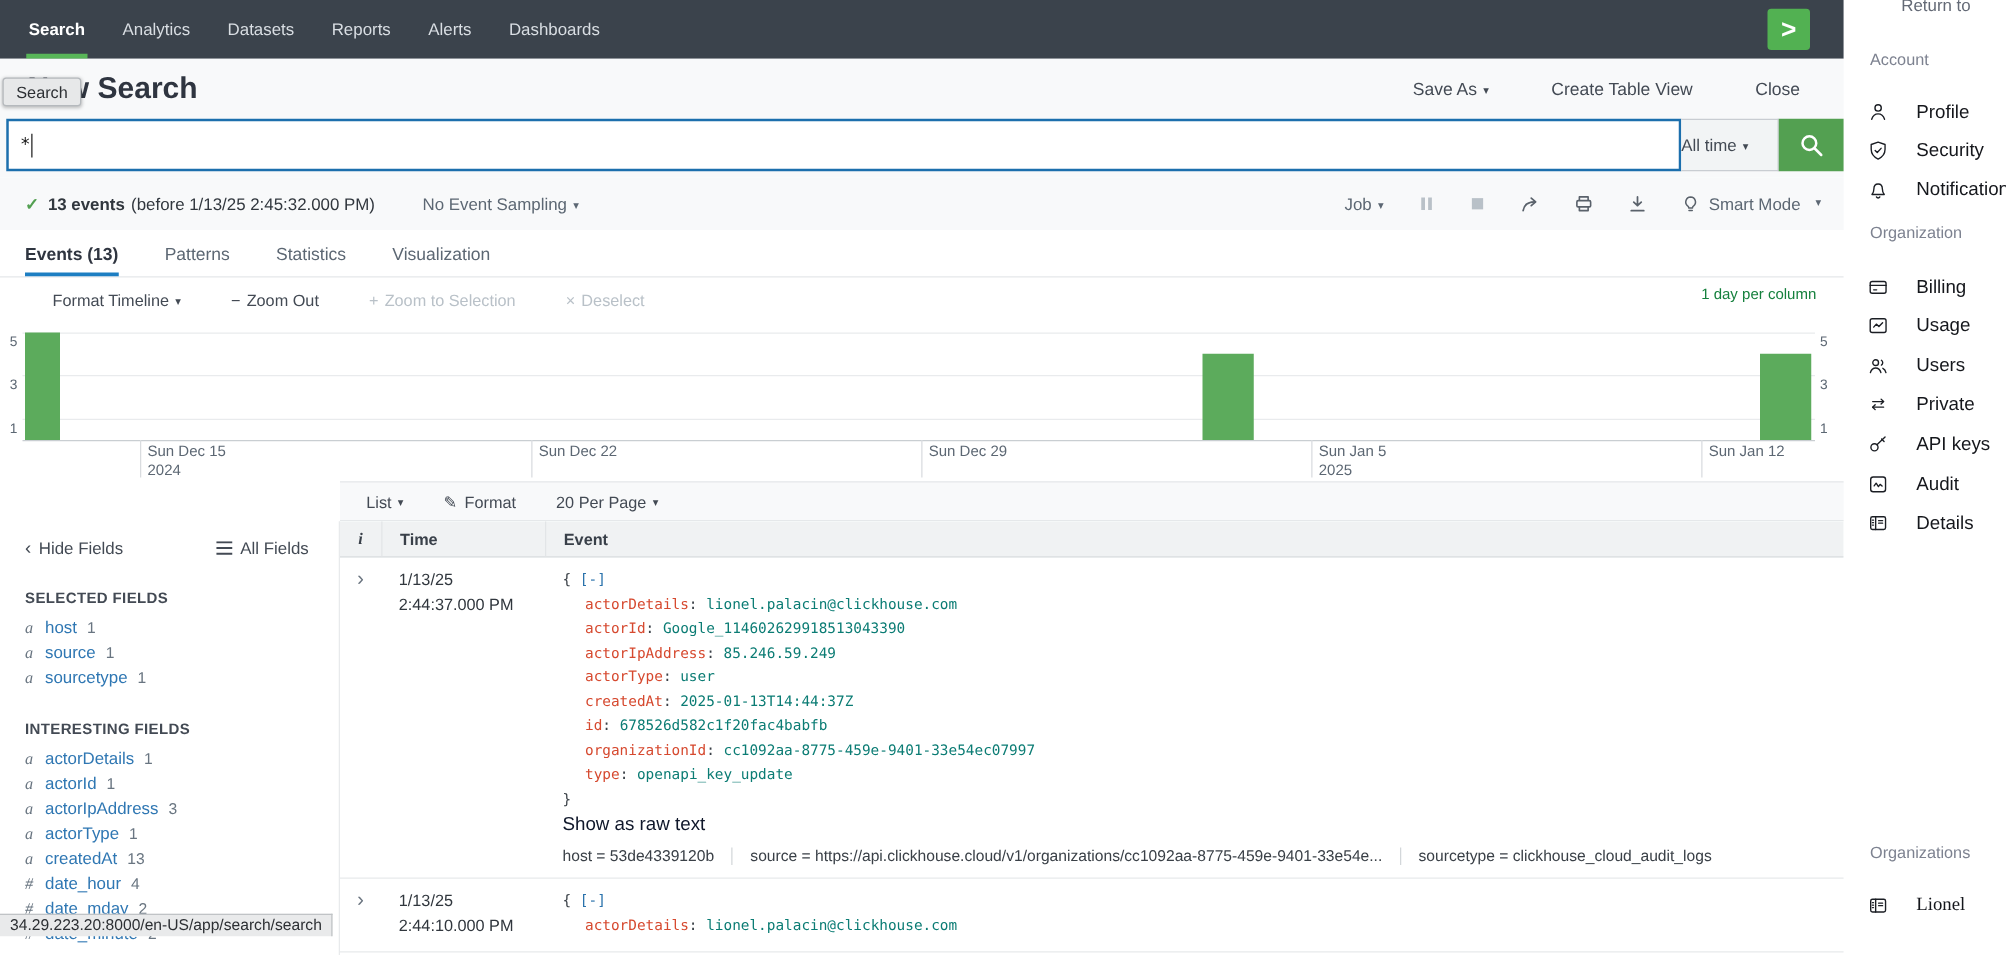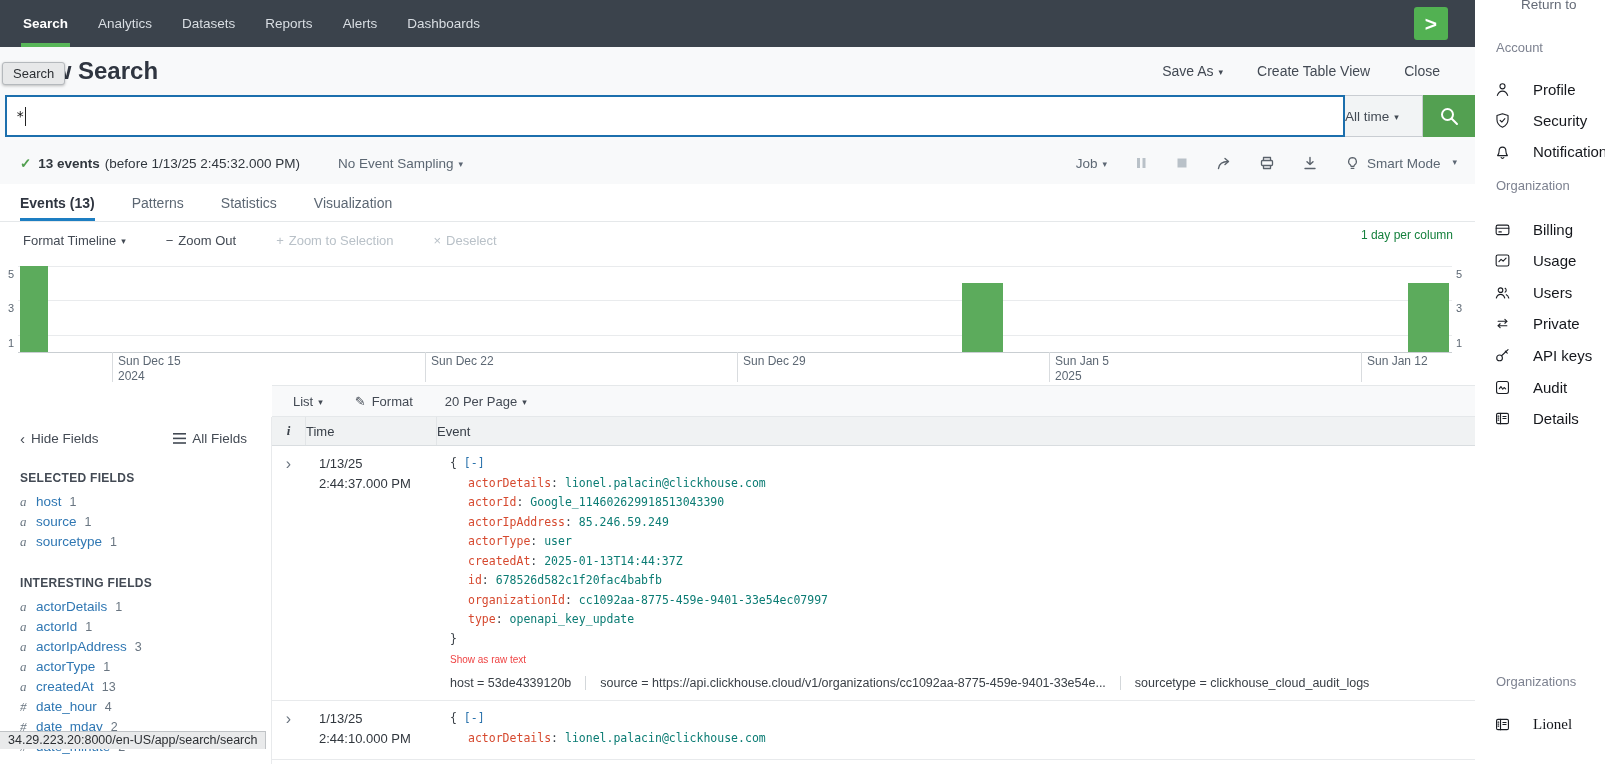--- a/index.html
+++ b/index.html
@@ -8,21 +8,21 @@
   .topnav{position:absolute;left:0;top:0;width:1475px;height:47px;background:#3b434c;display:flex;align-items:center;}
   .nav-items{display:flex;height:100%;align-items:stretch;padding-left:8px;flex:1;}
   .nav-item{padding:0 15px;display:flex;align-items:center;color:#d9dee3;font-size:13.5px;position:relative;cursor:pointer;}
   .nav-item.active{color:#fff;font-weight:bold;}
   .nav-item.active::after{content:'';position:absolute;left:13px;right:13px;bottom:0;height:4px;background:#58b658;}
   .logo{width:34px;height:33px;background:#52b152;border-radius:3px;margin-right:27px;display:flex;align-items:center;justify-content:center;color:#fff;font-weight:bold;font-size:21px;cursor:pointer;}
   
   .titlebar{position:absolute;left:0;top:47px;width:1475px;height:48px;background:#f8f9fa;display:flex;align-items:center;}
   .page-title{font-size:24px;font-weight:bold;color:#2f3540;margin-left:22px;}
   .title-actions{margin-left:auto;margin-right:35px;display:flex;gap:34px;font-size:14px;color:#434a54;}
-  .hdr-link{cursor:pointer;white-space:nowrap;}
+  .hdr-link{cursor:pointer;white-space:nowrap;margin-left:16px;}
   .searchrow{position:absolute;left:0;top:95px;width:1475px;height:47px;background:#f8f9fa;display:flex;padding-left:5px;box-sizing:border-box;}
   .search-input{flex:1;height:42px;box-sizing:border-box;border:2px solid #1c6fad;background:#fff;display:flex;align-items:center;padding-left:9px;cursor:text;}
   .query{font-family:"DejaVu Sans Mono",monospace;font-size:14px;color:#111;}
   .cursor{display:inline-block;width:1px;height:19px;background:#222;margin-left:1px;}
   .timepick{width:78px;height:42px;box-sizing:border-box;background:#f2f4f5;border:1px solid #c9cdd2;border-left:none;display:flex;align-items:center;justify-content:flex-start;font-size:13.5px;color:#434a54;cursor:pointer;}
   .searchbtn{width:52px;height:42px;background:#53a051;border:none;display:flex;align-items:center;justify-content:center;cursor:pointer;padding:0;}
   
   .jobbar{position:absolute;left:0;top:142px;width:1475px;height:42px;background:#f8f9fa;display:flex;align-items:center;padding:0 8px 0 20px;box-sizing:border-box;font-size:13.5px;color:#31373e;}
   .ico-check::before{content:"✓";color:#53a051;font-weight:bold;margin-right:7px;}
   .evcount{font-weight:bold;margin-right:5px;}
@@ -30,21 +30,21 @@
   .jobright{margin-left:auto;display:flex;align-items:center;gap:27px;color:#5c6773;margin-right:10px;}
   .jobright .icobtn{cursor:pointer;display:flex;align-items:center;}
   .smart{display:flex;align-items:center;gap:7px;cursor:pointer;}
   .caret::after{content:"▾";font-size:9px;margin-left:5px;display:inline-block;transform:translateY(-1px);}
   
   .tabs{position:absolute;left:0;top:184px;width:1475px;height:38px;background:#fff;border-bottom:1px solid #e5e8ea;display:flex;padding-left:20px;gap:37px;box-sizing:border-box;}
   .tab{display:flex;align-items:center;font-size:14px;color:#5c6773;position:relative;cursor:pointer;}
   .tab.active{color:#2f3540;font-weight:bold;}
   .tab.active::after{content:'';position:absolute;left:0;right:0;bottom:0;height:3px;background:#1d7ec2;}
   
-  .timelinebar{position:absolute;left:0;top:222px;width:1475px;height:36px;display:flex;align-items:center;padding-left:23px;gap:40px;font-size:13px;color:#434a54;box-sizing:border-box;}
+  .timelinebar{position:absolute;left:0;top:222px;width:1475px;height:36px;display:flex;align-items:center;padding-left:42px;gap:40px;font-size:13px;color:#434a54;box-sizing:border-box;}
   .tl-btn{cursor:pointer;white-space:nowrap;}
   .tl-btn.disabled{color:#b9c1c8;cursor:default;}
   .ico-minus::before{content:"−";margin-right:5px;}
   .ico-plus::before{content:"+";margin-right:5px;}
   .ico-x::before{content:"×";margin-right:5px;}
   .scale-note{margin-left:auto;margin-right:22px;align-self:flex-start;margin-top:6px;font-size:12px;color:#15803d;}
   
   .chart{position:absolute;left:0;top:258px;width:1475px;height:127px;}
   .plot{position:absolute;left:0;top:0;right:0;bottom:0;}
   .gridline{position:absolute;left:18px;right:23px;height:1px;background:#e9ebed;}
@@ -65,31 +65,31 @@
   .fieldshdr .fh{cursor:pointer;display:flex;align-items:center;gap:6px;}
   .ico-lt::before{content:"‹";font-size:15px;}
   .sectionlabel{margin:24px 0 7px 20px;font-size:12px;font-weight:bold;color:#434a54;letter-spacing:.3px;}
   .frow{display:flex;align-items:baseline;gap:8px;padding:2px 0 2px 20px;font-size:13.5px;line-height:16px;}
   .fprefix{font-family:"Liberation Serif",serif;font-style:italic;color:#697581;font-size:13px;min-width:8px;}
   .fname{color:#2f77b3;cursor:pointer;text-decoration:none;}
   .fcount{color:#697581;font-size:12.5px;}
   .events{flex:1;position:relative;overflow:hidden;background:#fff;}
   .evhead{display:grid;grid-template-columns:33px 131px 1fr;height:28px;background:#f0f2f3;border-bottom:1px solid #d9dde0;align-items:center;font-size:13px;color:#394049;}
   .evhead .hi{font-family:"Liberation Serif",serif;font-style:italic;font-weight:bold;text-align:center;}
-  .evhead .hcell{border-left:1px solid #e2e5e7;height:100%;display:flex;align-items:center;box-sizing:border-box;}
+  .evhead .hcell{padding-left:14px;border-left:1px solid #e2e5e7;height:100%;display:flex;align-items:center;box-sizing:border-box;font-weight:bold;}
   .evrow{display:grid;grid-template-columns:33px 131px 1fr;padding:8px 0 10px;border-bottom:1px solid #e8eaec;}
   .evexp{color:#6b7580;font-size:16px;text-align:center;cursor:pointer;line-height:20px;}
   .evtime{font-size:13px;color:#31373e;line-height:20px;padding-left:14px;}
   .evbody{padding-left:14px;}
   .jline{font-family:"DejaVu Sans Mono",monospace;font-size:11.5px;line-height:19.5px;white-space:pre;color:#3a4047;}
   .jfield{padding-left:18px;}
   .jkey{color:#d6492f;}
   .jval{color:#0b7c74;}
   .jlink{color:#2a72ac;cursor:pointer;text-decoration:none;}
-  .rawlink{font-size:10px;color:#ef4444;margin-top:2px;display:inline-block;cursor:pointer;text-decoration:none;}
+  .rawlink{font-size:15px;color:#0f172a;margin-top:2px;display:inline-block;cursor:pointer;text-decoration:none;}
   .evmeta{display:flex;margin-top:9px;font-size:12.5px;color:#3a4047;}
   .mitem{padding:0 14px;border-left:1px solid #d3d7da;cursor:pointer;white-space:nowrap;}
   .mitem:first-child{border-left:none;padding-left:0;}
   
   .cloud{position:absolute;left:1475px;top:0;width:130px;height:636px;background:#fff;}
   .return{position:absolute;top:-3px;left:46px;font-size:13.5px;color:#646a76;white-space:nowrap;cursor:pointer;}
   .cloud-hdr{position:absolute;left:21px;font-size:13px;color:#7d8290;white-space:nowrap;}
   .cloud-item{position:absolute;left:18px;display:flex;align-items:center;gap:21px;font-size:15px;color:#15171c;white-space:nowrap;cursor:pointer;height:24px;}
   .cloud-item .cicon{display:flex;width:19px;height:19px;flex:none;}
   .cloud-item .cicon svg{width:19px;height:19px;}

